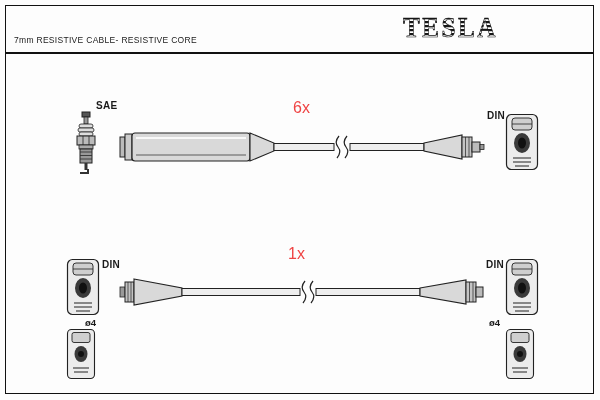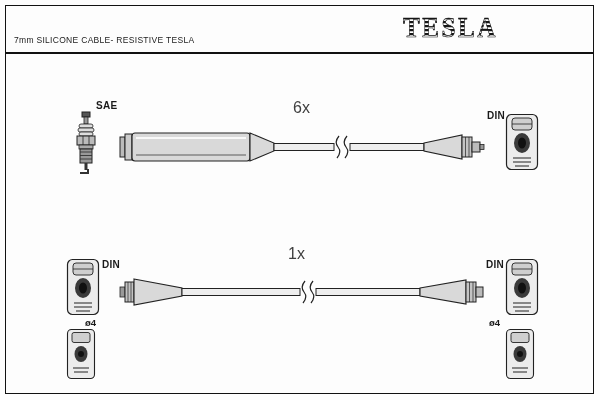--- a/index.html
+++ b/index.html
@@ -17,21 +17,21 @@
   }
   .subtitle{
     position:absolute;left:14px;top:35px;
     font-size:8.5px;letter-spacing:0.3px;
   }
   .brand-wrap{position:absolute;left:402px;top:9px;}
   .header-rule{
     position:absolute;left:5px;right:6px;top:52px;height:1.6px;background:#111;
   }
   .qty{
-    position:absolute;font-size:16px;font-weight:400;color:#404040;
+    position:absolute;font-size:16px;font-weight:400;color:#ef4444;
   }
   .qty.q1{left:293px;top:99px;}
   .qty.q2{left:288px;top:245px;}
   .conn-label{
     position:absolute;font-size:10px;font-weight:bold;letter-spacing:0.3px;
   }
   .lbl-sae{left:96px;top:100px;}
   .lbl-din-r1{left:487px;top:110px;}
   .lbl-din-l2{left:102px;top:259px;}
   .lbl-din-r2{left:486px;top:259px;}
@@ -42,21 +42,21 @@
   .dia-r{left:489px;top:317px;}
   .abs{position:absolute;}
 </style>
 </head>
 <body>
 
 <div class="page">
 
   <div class="frame"></div>
 
-  <div class="subtitle">7mm SILICONE CABLE- RESISTIVE TESLA</div>
+  <div class="subtitle">7mm RESISTIVE CABLE- RESISTIVE CORE</div>
 
   <div class="brand-wrap">
     <svg width="100" height="36" viewBox="0 0 100 36">
       <defs>
         <pattern id="logoStripes" width="4" height="4" patternUnits="userSpaceOnUse">
           <rect width="4" height="2.5" fill="#161616"></rect>
           <rect y="2.5" width="4" height="1.5" fill="#ffffff"></rect>
         </pattern>
       </defs>
       <text x="1" y="28" font-family="Liberation Serif, serif" font-size="30" font-weight="bold" letter-spacing="3" textLength="95" lengthAdjust="spacingAndGlyphs" fill="url(#logoStripes)" stroke="#161616" stroke-width="0.7">TESLA</text>

